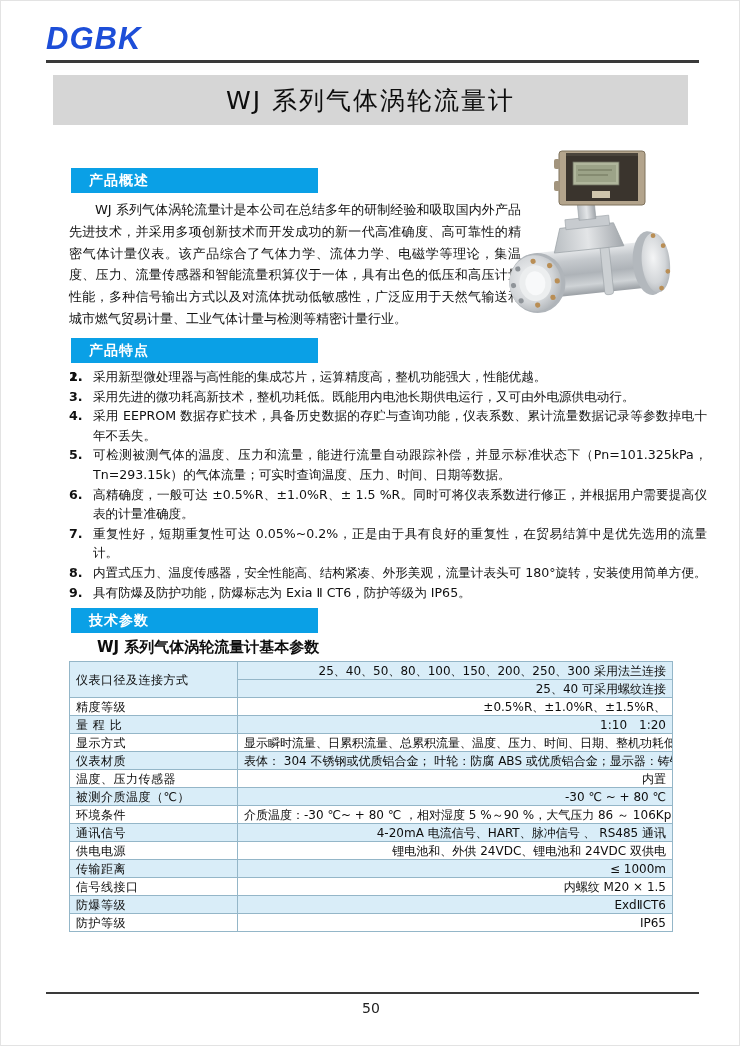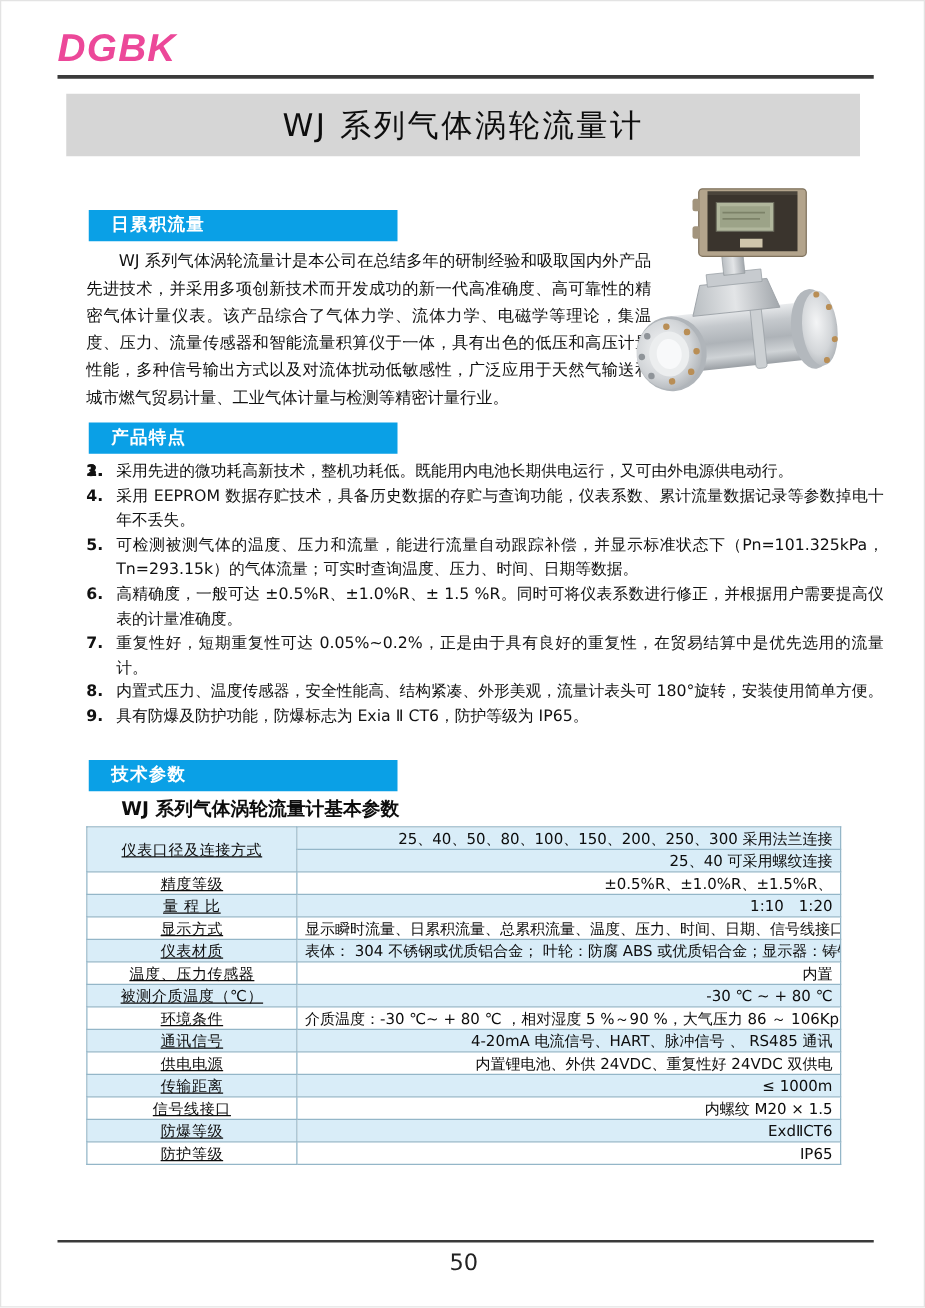--- a/index.html
+++ b/index.html
@@ -7,21 +7,21 @@
     --banner:#d6d6d6;
     --rowblue:#d9edf8;
     --tborder:#94b6c8;
     --ink:#1a1a1a;
   }
   *{margin:0;padding:0;box-sizing:border-box;}
   body{background:#ececec;font-family:"DejaVu Sans","Liberation Sans",sans-serif;color:var(--ink);}
   .page{position:relative;width:740px;height:1046px;background:#ffffff;margin:0 auto;overflow:hidden;border:1px solid #e3e3e3;}
 
   .logo{position:absolute;left:45px;top:20px;font-family:"Liberation Sans",sans-serif;
-        font-size:31px;font-weight:bold;font-style:italic;letter-spacing:1px;color:#ec4899;}
+        font-size:31px;font-weight:bold;font-style:italic;letter-spacing:1px;color:#1d4ed8;}
   .rule-top{position:absolute;left:45px;top:59px;width:653px;height:3px;background:#3a3a3a;}
   .title-banner{position:absolute;left:52px;top:74px;width:635px;height:50px;background:var(--banner);
         display:flex;align-items:center;justify-content:center;}
   .title-banner span{font-size:25px;font-weight:normal;letter-spacing:2px;color:#0d0d0d;}
 
   .sec-bar{position:absolute;left:70px;width:247px;height:25px;background:var(--accent);
         color:#ffffff;font-size:14px;font-weight:bold;line-height:25px;padding-left:18px;letter-spacing:1px;}
   .bar-overview{top:167px;}
   .bar-features{top:337px;}
   .bar-tech{top:607px;}
@@ -34,40 +34,40 @@
   .features-list{position:absolute;left:68px;top:366px;width:638px;list-style:none;}
   .features-list .feat{position:relative;padding-left:24px;font-size:12.6px;line-height:19.6px;
         text-align:justify;color:#111;}
   .features-list .feat .num{position:absolute;left:0;top:0;font-weight:bold;}
 
   .table-title{position:absolute;left:96px;top:637px;font-size:15px;font-weight:bold;color:#0d0d0d;}
 
   .params{position:absolute;left:68px;top:660px;width:604px;border-collapse:collapse;table-layout:fixed;}
   .params td{border:1px solid var(--tborder);font-size:12px;height:18px;line-height:14px;
         padding:1px 6px;color:#0d0d0d;overflow:hidden;white-space:nowrap;text-align:right;}
-  .params td.lbl{width:168px;text-align:center;letter-spacing:0.5px;text-decoration:underline;}
+  .params td.lbl{width:168px;text-align:left;letter-spacing:0.5px;}
   .params tr.shaded td{background:var(--rowblue);}
   .params tr.plain td{background:#ffffff;}
 
   .rule-bottom{position:absolute;left:45px;top:991px;width:653px;height:2px;background:#3a3a3a;}
-  .page-num{position:absolute;left:0;top:999px;width:740px;text-align:center;font-size:18px;color:#222;}
+  .page-num{position:absolute;left:0;top:999px;width:740px;text-align:center;font-size:14px;color:#222;}
 </style>
 </head>
 <body>
 
 <div class="page">
 
   <div class="logo">DGBK</div>
   <div class="rule-top"></div>
 
   <div class="title-banner">
     <span>WJ 系列气体涡轮流量计</span>
   </div>
 
-  <div class="sec-bar bar-overview">日累积流量</div>
+  <div class="sec-bar bar-overview">产品概述</div>
 
   <p class="overview-text">WJ 系列气体涡轮流量计是本公司在总结多年的研制经验和吸取国内外产品先进技术，并采用多项创新技术而开发成功的新一代高准确度、高可靠性的精密气体计量仪表。该产品综合了气体力学、流体力学、电磁学等理论，集温度、压力、流量传感器和智能流量积算仪于一体，具有出色的低压和高压计量性能，多种信号输出方式以及对流体扰动低敏感性，广泛应用于天然气输送和城市燃气贸易计量、工业气体计量与检测等精密计量行业。</p>
 
   <div class="product-photo">
     <svg width="198" height="194" viewBox="0 0 198 194">
       <defs>
         <linearGradient id="steelH" x1="0" y1="0" x2="0" y2="1">
           <stop offset="0" stop-color="#e9ebed"></stop>
           <stop offset="0.25" stop-color="#c5c9cd"></stop>
           <stop offset="0.55" stop-color="#aeb3b8"></stop>
@@ -128,21 +128,21 @@
         <rect x="88" y="44" width="18" height="7" fill="#cfc5ac"></rect>
         <rect x="62" y="6" width="72" height="3" fill="#4a443b"></rect>
       </g>
     </svg>
   </div>
 
   <div class="sec-bar bar-features">产品特点</div>
 
   <ol class="features-list">
       <li class="feat"><span class="num">1.</span></li>
-      <li class="feat"><span class="num">2.</span></li>
+      <li class="feat"><span class="num">2.</span><span>采用新型微处理器与高性能的集成芯片，运算精度高，整机功能强大，性能优越。</span></li>
       <li class="feat"><span class="num">3.</span><span>采用先进的微功耗高新技术，整机功耗低。既能用内电池长期供电运行，又可由外电源供电动行。</span></li>
       <li class="feat"><span class="num">4.</span><span>采用 EEPROM 数据存贮技术，具备历史数据的存贮与查询功能，仪表系数、累计流量数据记录等参数掉电十年不丢失。</span></li>
       <li class="feat"><span class="num">5.</span><span>可检测被测气体的温度、压力和流量，能进行流量自动跟踪补偿，并显示标准状态下（Pn=101.325kPa，Tn=293.15k）的气体流量；可实时查询温度、压力、时间、日期等数据。</span></li>
       <li class="feat"><span class="num">6.</span><span>高精确度，一般可达 ±0.5%R、±1.0%R、± 1.5 %R。同时可将仪表系数进行修正，并根据用户需要提高仪表的计量准确度。</span></li>
       <li class="feat"><span class="num">7.</span><span>重复性好，短期重复性可达 0.05%~0.2%，正是由于具有良好的重复性，在贸易结算中是优先选用的流量计。</span></li>
       <li class="feat"><span class="num">8.</span><span>内置式压力、温度传感器，安全性能高、结构紧凑、外形美观，流量计表头可 180°旋转，安装使用简单方便。</span></li>
       <li class="feat"><span class="num">9.</span><span>具有防爆及防护功能，防爆标志为 Exia Ⅱ CT6，防护等级为 IP65。</span></li>
     </ol>
 
   <div class="sec-bar bar-tech">技术参数</div>
@@ -161,21 +161,21 @@
         <tr class="plain">
           <td class="lbl">精度等级</td>
           <td>±0.5%R、±1.0%R、±1.5%R、</td>
         </tr>
         <tr class="shaded">
           <td class="lbl">量 程 比</td>
           <td>1:10　1:20</td>
         </tr>
         <tr class="plain">
           <td class="lbl">显示方式</td>
-          <td>显示瞬时流量、日累积流量、总累积流量、温度、压力、时间、日期、信号线接口</td>
+          <td>显示瞬时流量、日累积流量、总累积流量、温度、压力、时间、日期、整机功耗低</td>
         </tr>
         <tr class="shaded">
           <td class="lbl">仪表材质</td>
           <td>表体： 304 不锈钢或优质铝合金； 叶轮：防腐 ABS 或优质铝合金；显示器：铸铝</td>
         </tr>
         <tr class="plain">
           <td class="lbl">温度、压力传感器</td>
           <td>内置</td>
         </tr>
         <tr class="shaded">
@@ -185,21 +185,21 @@
         <tr class="plain">
           <td class="lbl">环境条件</td>
           <td>介质温度：-30 ℃~ + 80 ℃ ，相对湿度 5 %～90 %，大气压力 86 ～ 106Kpa</td>
         </tr>
         <tr class="shaded">
           <td class="lbl">通讯信号</td>
           <td>4-20mA 电流信号、HART、脉冲信号 、 RS485 通讯</td>
         </tr>
         <tr class="plain">
           <td class="lbl">供电电源</td>
-          <td>内置锂电池、外供 24VDC、重复性好 24VDC 双供电</td>
+          <td>锂电池和、外供 24VDC、锂电池和 24VDC 双供电</td>
         </tr>
         <tr class="shaded">
           <td class="lbl">传输距离</td>
           <td>≤ 1000m</td>
         </tr>
         <tr class="plain">
           <td class="lbl">信号线接口</td>
           <td>内螺纹 M20 × 1.5</td>
         </tr>
         <tr class="shaded">

